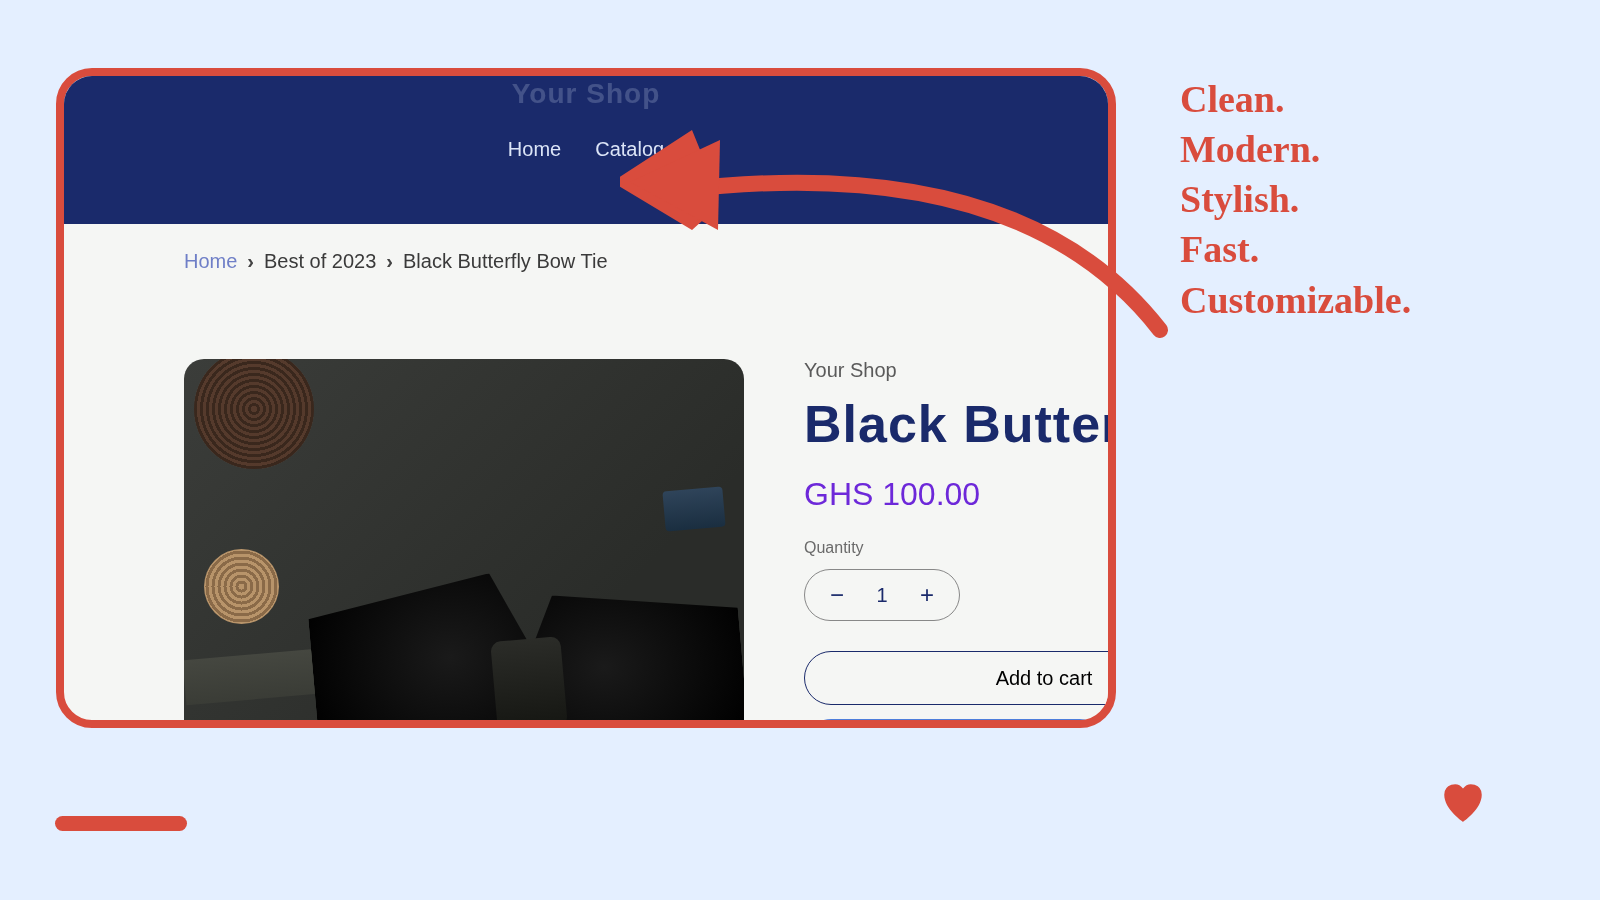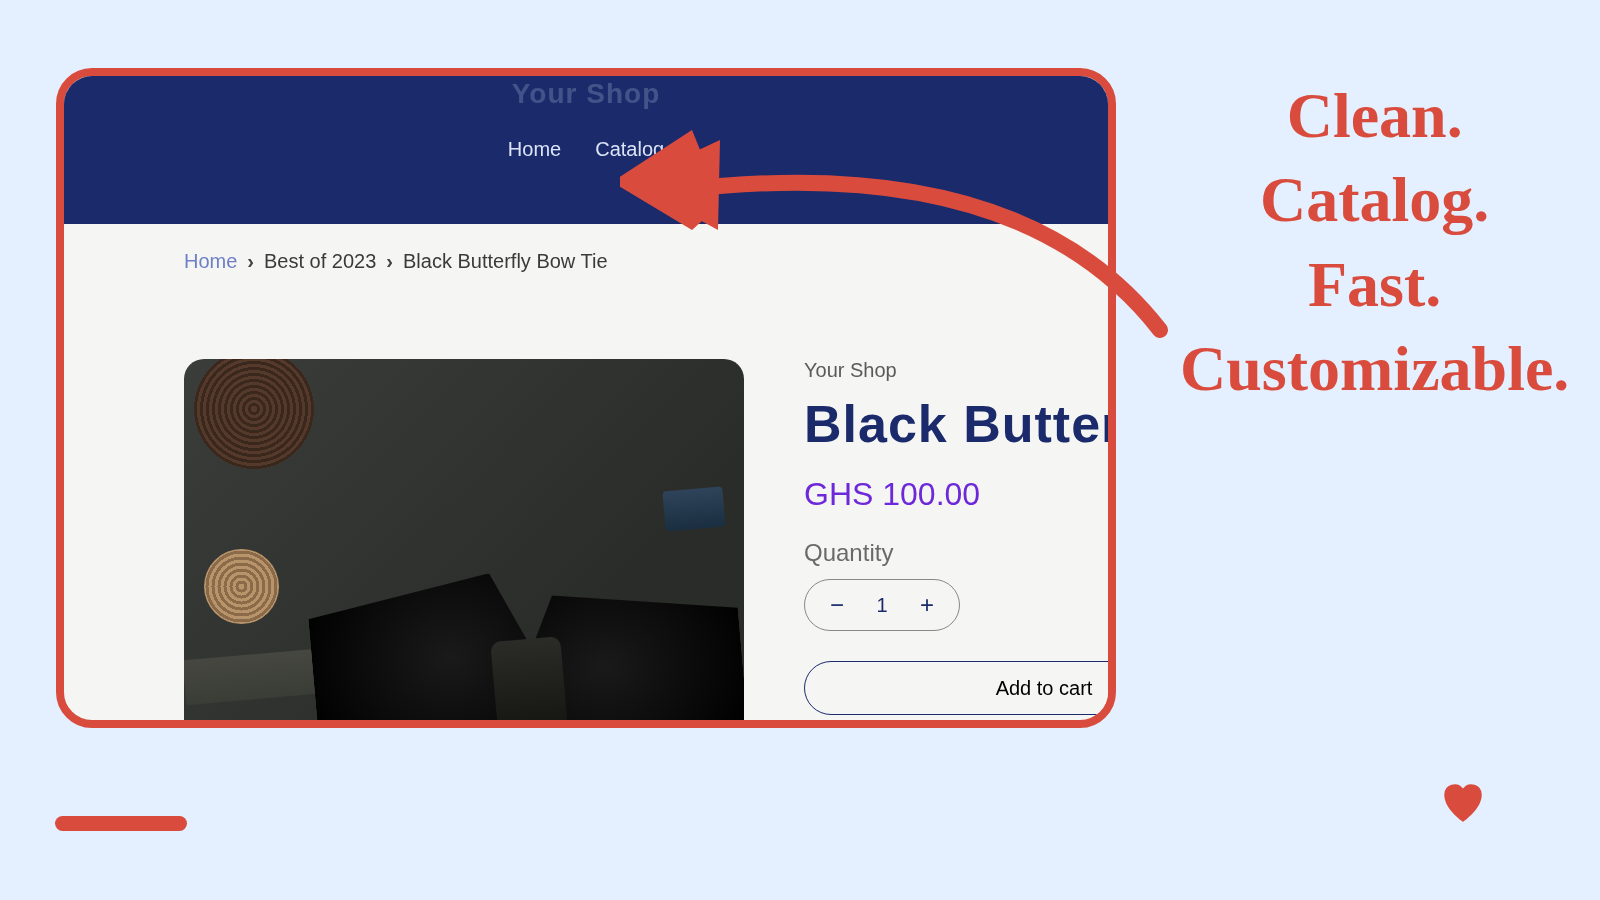--- a/index.html
+++ b/index.html
@@ -147,21 +147,21 @@
       white-space: nowrap;
       margin-bottom: 22px;
       letter-spacing: 1px;
     }
     .price {
       font-size: 32px;
       color: #6d28d9;
       margin-bottom: 26px;
     }
     .qty-label {
-      font-size: 24px;
+      font-size: 16px;
       color: #6a6a6a;
       margin-bottom: 12px;
     }
     .qty-stepper {
       display: flex;
       align-items: center;
       border: 1px solid #888;
       border-radius: 28px;
       width: 156px;
       height: 52px;
@@ -197,25 +197,24 @@
     .btn-solid {
       background: #4e7edb;
       color: #fff;
       border: none;
     }
     .marketing {
       position: absolute;
       left: 1180px;
       top: 74px;
       font-family: 'Georgia', 'Times New Roman', serif;
-      font-size: 64px;
+      font-size: 38px;
       font-weight: 700;
       color: #d94c3d;
       line-height: 1.32;
-      text-align: center;
     }
     .arrow {
       position: absolute;
       left: 620px;
       top: 120px;
       width: 560px;
       height: 260px;
       pointer-events: none;
     }
     .bottom-bar {
@@ -285,21 +284,22 @@
 </div>
 
 <svg class="arrow" viewBox="0 0 560 260">
   <path d="M 540 210 Q 400 30 60 70" fill="none" stroke="#d94c3d" stroke-width="16" stroke-linecap="round"></path>
   <polygon points="0,70 80,18 95,55 75,65 100,100 80,118" fill="#d94c3d" transform="translate(-8,-8)"></polygon>
   <polygon points="10,62 100,20 98,110" fill="#d94c3d"></polygon>
 </svg>
 
 <div class="marketing">
   <div>Clean.</div>
-  <div>Catalog.</div>
+  <div>Modern.</div>
+  <div>Stylish.</div>
   <div>Fast.</div>
   <div>Customizable.</div>
 </div>
 
 <div class="bottom-bar"></div>
 
 <svg class="heart" viewBox="0 0 24 22">
   <path d="M12 21s-9-6-9-13a5 5 0 0 1 9-3 5 5 0 0 1 9 3c0 7-9 13-9 13z" fill="#d94c3d"></path>
 </svg>
 

